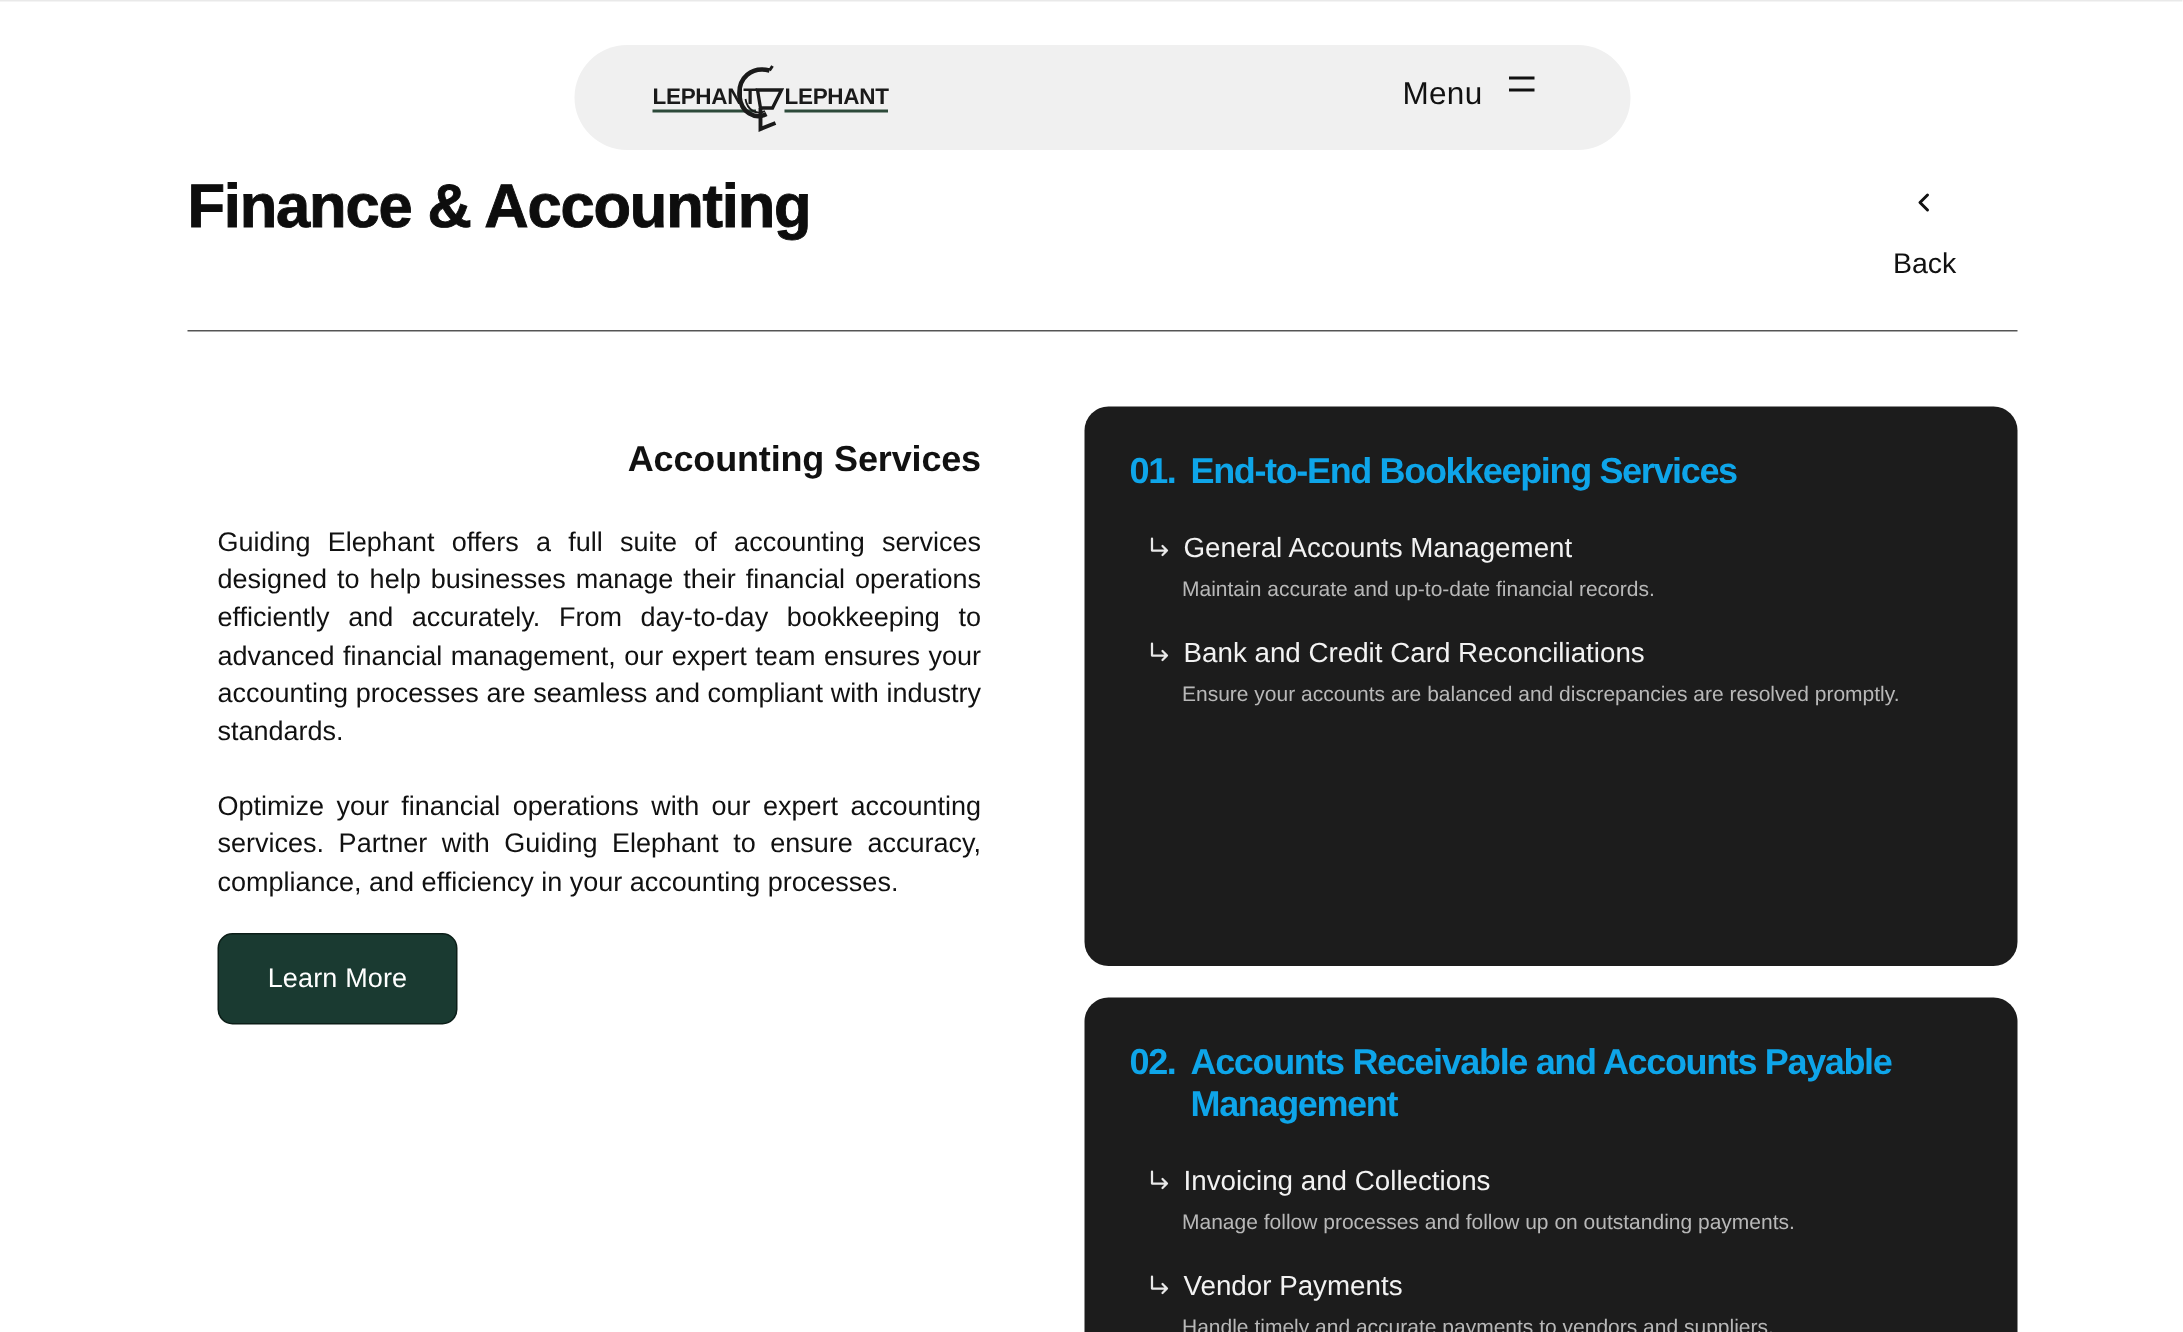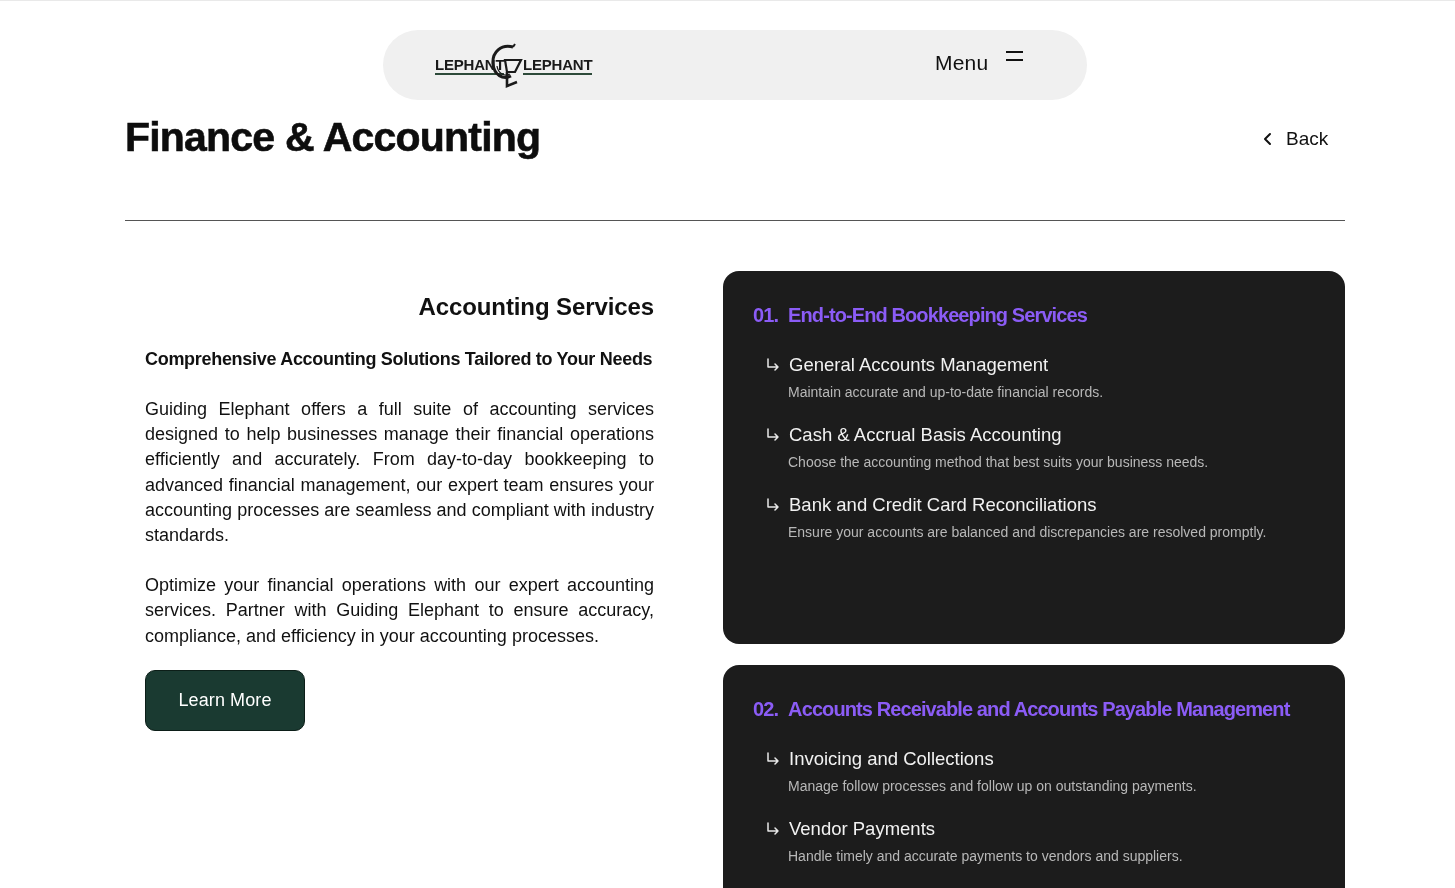--- a/index.html
+++ b/index.html
@@ -39,22 +39,22 @@
     .hamburger span:nth-child(1) { top: 0; }
     .hamburger span:nth-child(2) { top: 8px; }
 
     
     .page-title {
       position: absolute; left: 125px; top: 114px;
       font-size: 41px; font-weight: 700; letter-spacing: -0.8px; color: #0d0d0d;
       -webkit-text-stroke: 0.6px #0d0d0d;
     }
     .back-link {
-      position: absolute; left: 1262px; top: 128px; display: flex; align-items: center; gap: 12px;
-      font-size: 19px; color: #111; cursor: pointer; text-decoration: none;
+      position: absolute; left: 1262px; top: 128px; display: flex; align-items: center; gap: 24px;
+      font-size: 19px; color: #111; cursor: pointer; text-decoration: none; flex-direction: column;
     }
     .back-link svg { width: 12px; height: 14px; }
     .divider { position: absolute; left: 125px; top: 220px; width: 1220px; height: 1px; background: #555; }
 
     
     .left-col { position: absolute; left: 145px; top: 290px; width: 509px; }
     .section-title { font-size: 24px; color: #111; letter-spacing: -0.1px; line-height: 34px; text-align: right; }
     .subtitle { margin-top: 23px; font-size: 18px; font-weight: 700; line-height: 25px; letter-spacing: -0.3px; }
     .para {
       margin-top: 25px; font-size: 18px; line-height: 25.2px; text-align: justify; color: #111;
@@ -67,22 +67,22 @@
     }
 
     
     .card {
       position: absolute; left: 723px; width: 622px; background: #1c1c1c; border-radius: 16px;
       color: #ffffff; padding: 30px 30px;
     }
     .card-1 { top: 271px; height: 373px; }
     .card-2 { top: 665px; height: 260px; }
     .card-heading {
-      display: flex; gap: 10px; font-size: 20px; font-weight: 700; letter-spacing: -0.9px;
-      line-height: 28px; color: #8b5cf6;
+      display: flex; gap: 10px; font-size: 24px; font-weight: 700; letter-spacing: -0.9px;
+      line-height: 28px; color: #0ea5e9;
     }
     .card-heading .num { letter-spacing: -0.9px; }
     .item { margin-top: 22px; padding-left: 12px; }
     .item:first-of-type { margin-top: 24px; }
     .item-row { display: flex; align-items: center; gap: 8px; }
     .arrow-icon { width: 16px; height: 16px; flex: 0 0 16px; }
     .item-title { font-size: 18.5px; color: #f2f2f2; line-height: 24px; letter-spacing: 0; }
     .item-desc { margin-top: 6px; padding-left: 23px; font-size: 14px; color: #b8b8b8; line-height: 18px; letter-spacing: 0; }
   </style>
 </head>
@@ -118,21 +118,20 @@
   <svg viewBox="0 0 12 14">
     <path d="M8 2 L3 7 L8 12" fill="none" stroke="#111" stroke-width="2" stroke-linecap="round" stroke-linejoin="round"></path>
   </svg>
   <span>Back</span>
 </a>
 
 <div class="divider"></div>
 
 <section class="left-col">
   <h2 class="section-title">Accounting Services</h2>
-  <h3 class="subtitle">Comprehensive Accounting Solutions Tailored to Your Needs</h3>
   <p class="para">Guiding Elephant offers a full suite of accounting services designed to help businesses manage their financial operations efficiently and accurately. From day-to-day bookkeeping to advanced financial management, our expert team ensures your accounting processes are seamless and compliant with industry standards.</p>
   <p class="para">Optimize your financial operations with our expert accounting services. Partner with Guiding Elephant to ensure accuracy, compliance, and efficiency in your accounting processes.</p>
   <button class="learn-more">Learn More</button>
 </section>
 
 <article class="card card-1">
   <h3 class="card-heading">
     <span class="num">01.</span>
     <span>End-to-End Bookkeeping Services</span>
   </h3>
@@ -140,29 +139,20 @@
   <div class="item">
     <div class="item-row">
       <svg class="arrow-icon" viewBox="0 0 16 16">
         <path d="M3 2 L3 10 L13 10 M10 7 L13 10 L10 13" fill="none" stroke="#e8e8e8" stroke-width="1.5" stroke-linecap="round" stroke-linejoin="round"></path>
       </svg>
       <span class="item-title">General Accounts Management</span>
     </div>
     <p class="item-desc">Maintain accurate and up-to-date financial records.</p>
   </div>
 
-  <div class="item">
-    <div class="item-row">
-      <svg class="arrow-icon" viewBox="0 0 16 16">
-        <path d="M3 2 L3 10 L13 10 M10 7 L13 10 L10 13" fill="none" stroke="#e8e8e8" stroke-width="1.5" stroke-linecap="round" stroke-linejoin="round"></path>
-      </svg>
-      <span class="item-title">Cash &amp; Accrual Basis Accounting</span>
-    </div>
-    <p class="item-desc">Choose the accounting method that best suits your business needs.</p>
-  </div>
 
   <div class="item">
     <div class="item-row">
       <svg class="arrow-icon" viewBox="0 0 16 16">
         <path d="M3 2 L3 10 L13 10 M10 7 L13 10 L10 13" fill="none" stroke="#e8e8e8" stroke-width="1.5" stroke-linecap="round" stroke-linejoin="round"></path>
       </svg>
       <span class="item-title">Bank and Credit Card Reconciliations</span>
     </div>
     <p class="item-desc">Ensure your accounts are balanced and discrepancies are resolved promptly.</p>
   </div>

